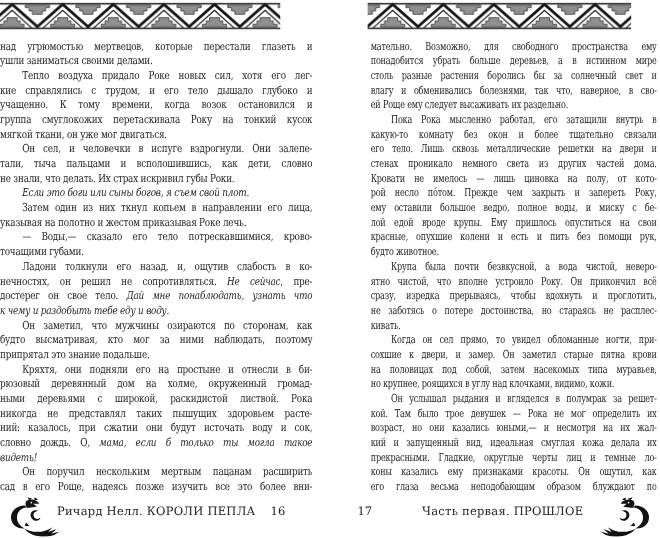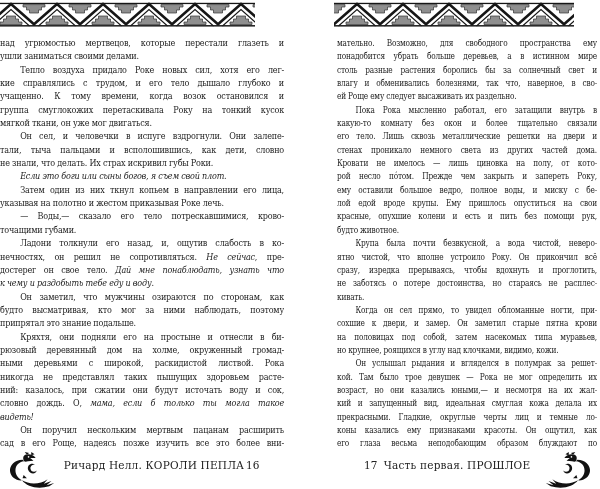--- a/index.html
+++ b/index.html
@@ -11,25 +11,25 @@
   .colin{width:352px;transform-origin:0 0;font-size:10px;letter-spacing:-0.25px;line-height:13.35px;}
   #col-left{left:0;width:284px;}
   #col-left .colin{transform:scaleX(0.8068);}
   #col-right{left:337px;width:260px;}
   #col-right .colin{transform:scaleX(0.7386);}
   .line{height:13.35px;line-height:13.35px;overflow:hidden;text-align:left;white-space:normal;}
   .line.just{text-align:justify;text-align-last:justify;}
   .line.ind{text-indent:25px;}
   .em{font-style:italic;}
   .footer-title{position:absolute;top:459px;font-size:10.5px;letter-spacing:0.2px;text-align:center;color:#222;}
-  #rt-left{left:0;width:284px;padding-left:12px;}
+  #rt-left{left:0;width:284px;}
   #rt-right{left:337px;width:240px;}
   .folio{position:absolute;top:459px;font-size:10.5px;color:#222;width:20px;text-align:left;}
   #folio-left{left:246px;}
-  #folio-right{left:325px;margin-left:39px;}
+  #folio-right{left:325px;}
   .dragon{position:absolute;width:60px;height:36px;}
   #dragon-left{left:4px;top:452px;}
   #dragon-right{left:536px;top:452px;transform:scaleX(-1);}
 </style>
 </head>
 <body>
 
 <div class="stage">
 
   <div class="band" style="left:0;width:255px">

